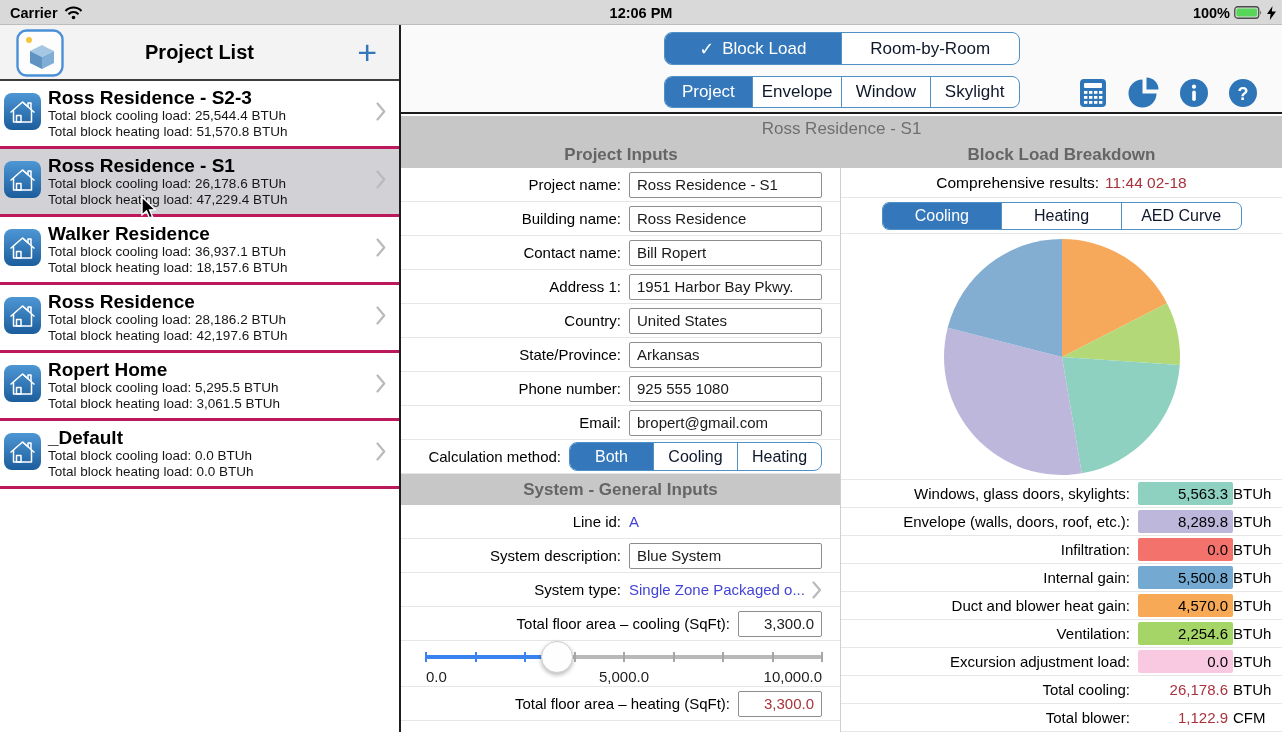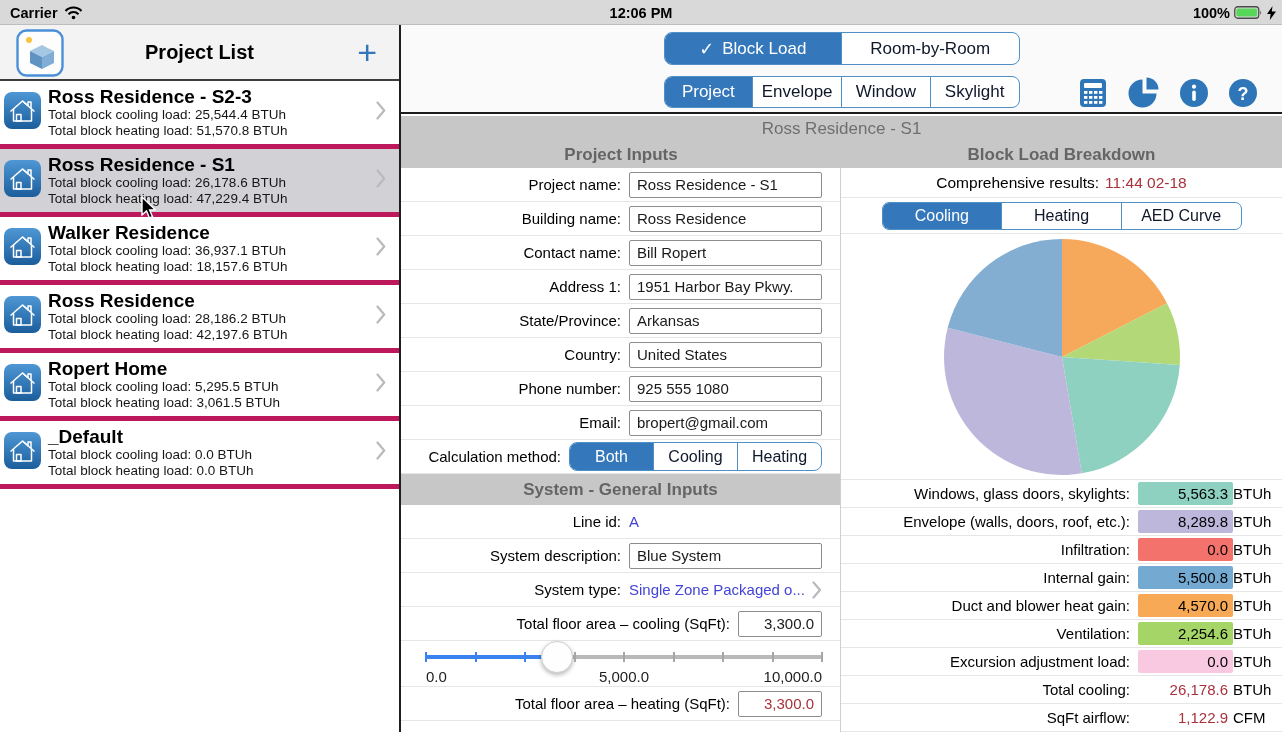--- a/index.html
+++ b/index.html
@@ -11,21 +11,21 @@
   .sb-left{position:absolute;left:10px;top:0;height:25px;display:flex;align-items:center;gap:6px}
   .sb-time{position:absolute;left:0;right:0;top:0;height:25px;display:flex;align-items:center;justify-content:center}
   .sb-right{position:absolute;right:6px;top:0;height:25px;display:flex;align-items:center;gap:4px}
 
   
   .sidebar{position:absolute;left:0;top:25px;width:399px;bottom:0;background:#fff;overflow:hidden}
   .sidebar-header{height:56px;background:#f3f3f4;border-bottom:2px solid #3c3c3c;position:relative;display:flex;align-items:center}
   .app-icon{position:absolute;left:16px;top:4px}
   .sidebar-title{width:100%;text-align:center;font-size:20px;font-weight:bold;color:#000}
   .add-btn{position:absolute;right:22px;top:8px;font-size:34px;font-weight:300;color:#3377b8;line-height:38px}
-  .project-row{height:68px;display:flex;align-items:center;padding-left:4px;border-bottom:5px solid #be185d;background:#fff;position:relative}
+  .project-row{height:68px;display:flex;align-items:center;padding-left:4px;border-bottom:3px solid #be185d;background:#fff;position:relative}
   .project-row.selected{background:#d2d2d6}
   .row-icon{flex:0 0 37px;margin-right:7px}
   .row-text{flex:1;min-width:0}
   .p-name{font-size:19px;font-weight:bold;color:#000;line-height:21px;white-space:nowrap}
   .p-sub{font-size:13.5px;color:#161616;line-height:16.5px;white-space:nowrap}
   .row-chevron{margin-right:13px;flex:0 0 auto}
 
   
   .vdivider{position:absolute;left:399px;top:25px;width:2px;bottom:0;background:#1e1e1e;z-index:40}
   .main{position:absolute;left:401px;top:25px;right:0;bottom:0;background:#fff}
@@ -431,31 +431,31 @@
   <div class="form-row">
     <span class="f-label">Address 1:</span>
     <div class="box-area">
       <input class="box" readonly="" value="1951 Harbor Bay Pkwy." style="">
 
     </div>
   </div>
 
 
   <div class="form-row">
+    <span class="f-label">Country:</span>
+    <div class="box-area">
+      <input class="box" readonly="" value="United States" style="">
+
+    </div>
+  </div>
+
+  <div class="form-row">
     <span class="f-label">State/Province:</span>
     <div class="box-area">
       <input class="box" readonly="" value="Arkansas" style="">
-
-    </div>
-  </div>
-
-  <div class="form-row">
-    <span class="f-label">Country:</span>
-    <div class="box-area">
-      <input class="box" readonly="" value="United States" style="">
 
     </div>
   </div>
 
   <div class="form-row">
     <span class="f-label">Phone number:</span>
     <div class="box-area">
       <input class="box" readonly="" value="925 555 1080" style="">
 
     </div>
@@ -630,21 +630,21 @@
 
   <div class="result-row total">
     <span class="r-label">Total cooling:</span>
     <span class="r-chip">
                 <span class="r-value">26,178.6</span>
               </span>
     <span class="r-unit">BTUh</span>
   </div>
 
   <div class="result-row total">
-    <span class="r-label">SqFt airflow:</span>
+    <span class="r-label">Total blower:</span>
     <span class="r-chip">
                 <span class="r-value">1,122.9</span>
               </span>
     <span class="r-unit">CFM</span>
   </div>
 </div>
       </div>
     </div>
   </div>
 

